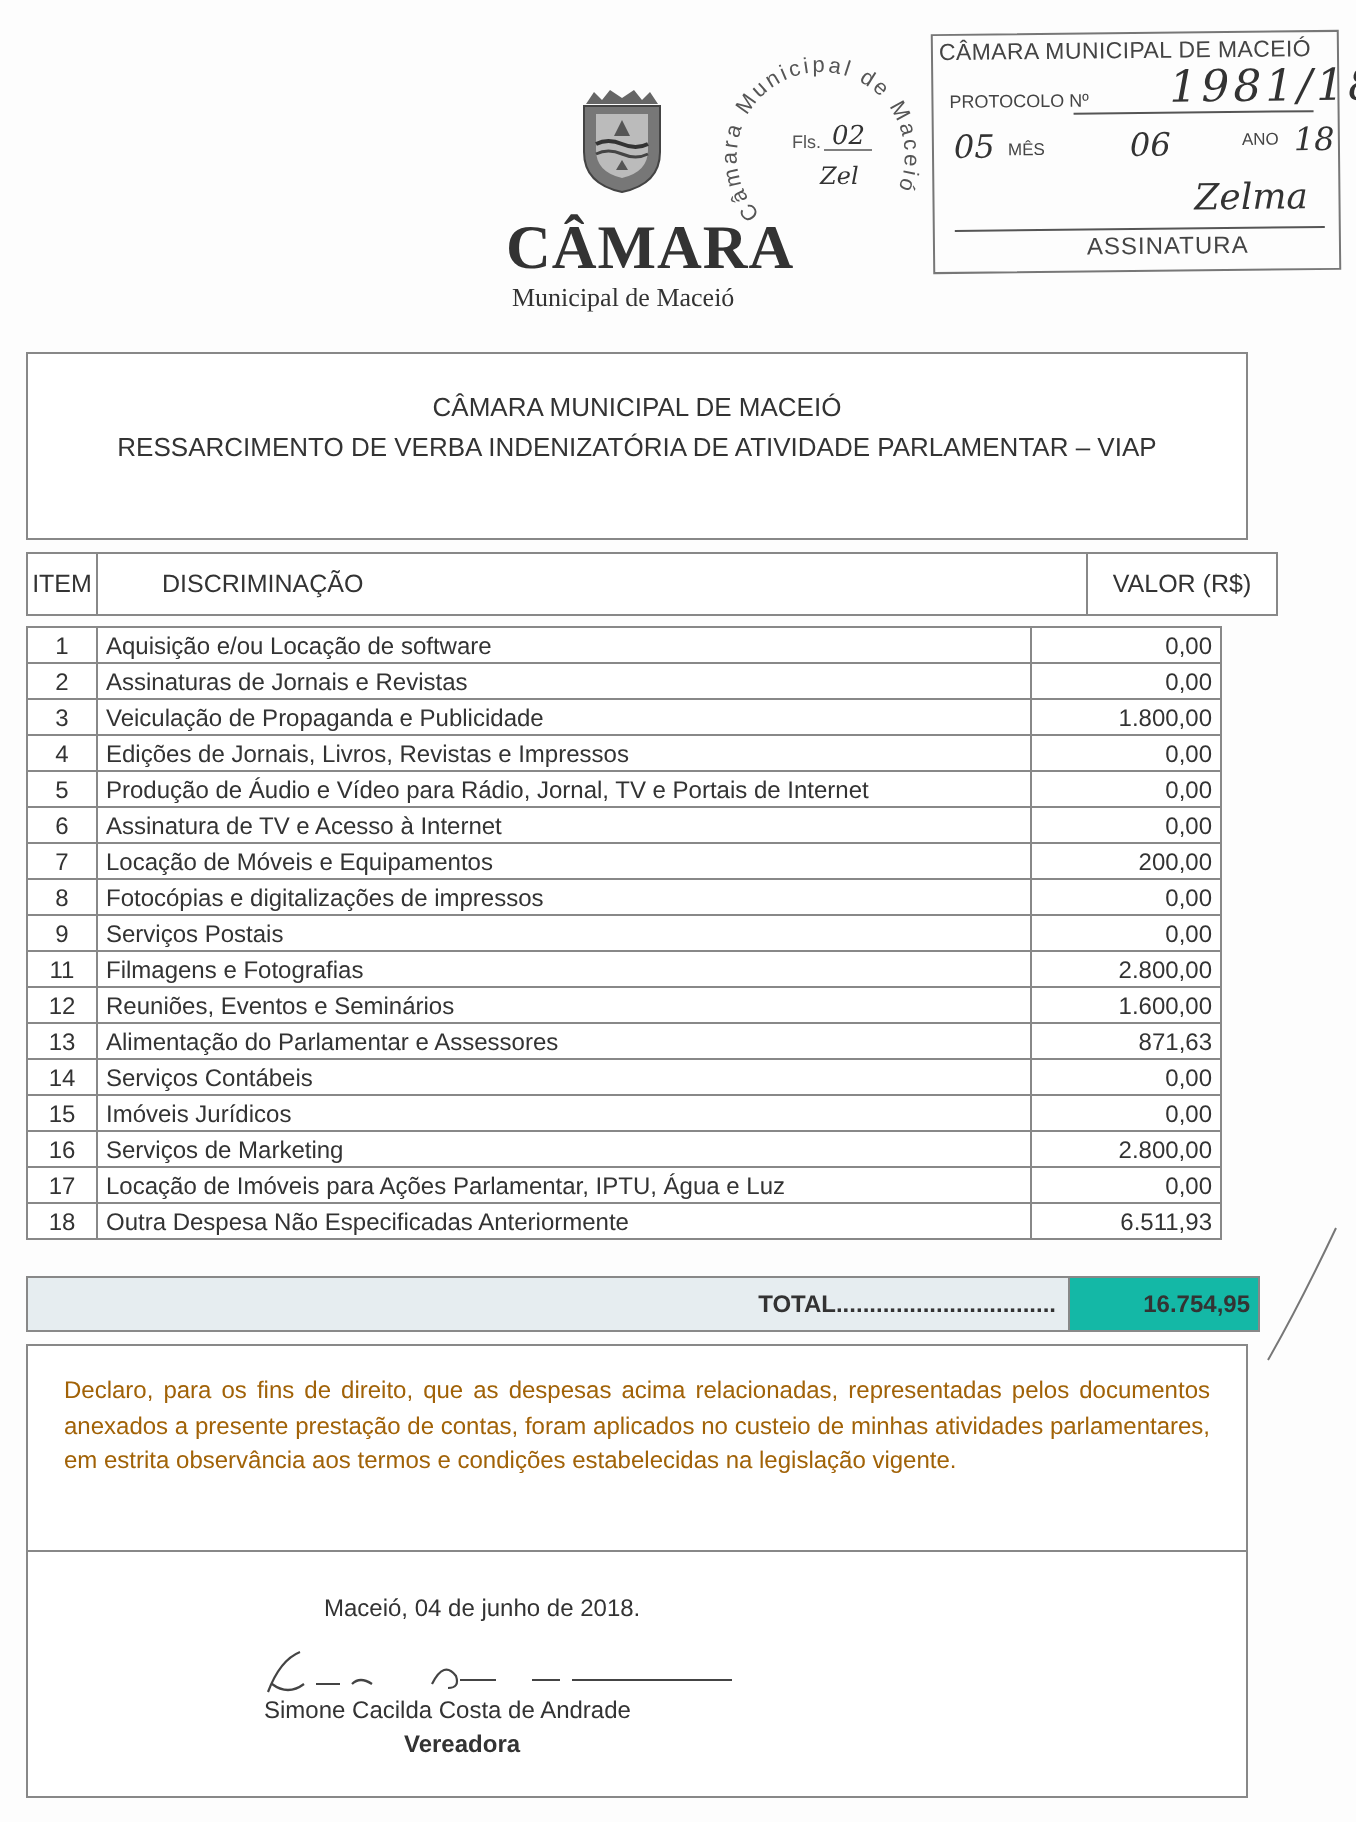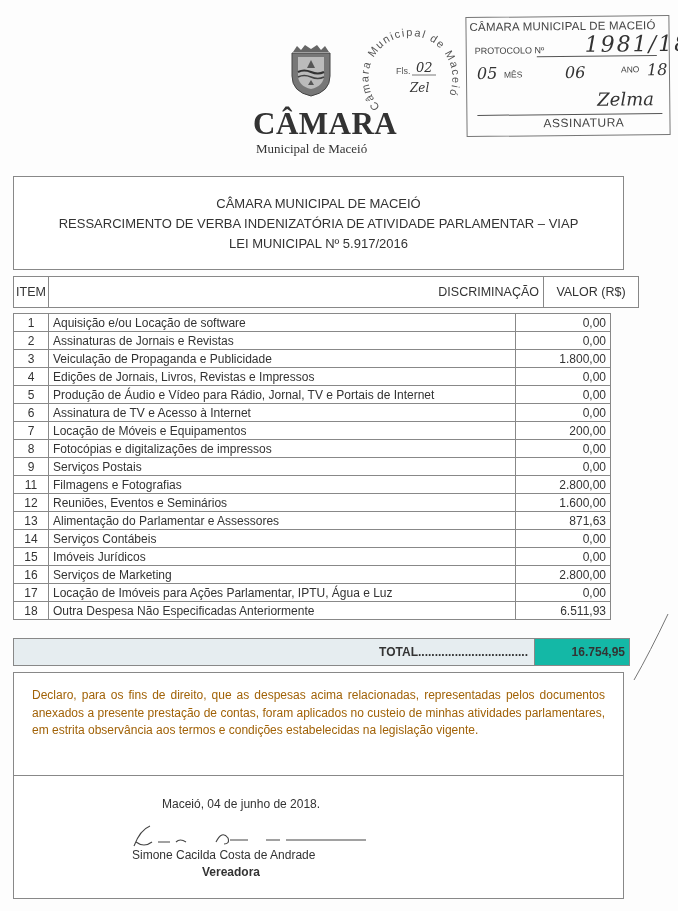--- a/index.html
+++ b/index.html
@@ -35,21 +35,21 @@
   .hdr-box div { text-align:center; font-size:13px; color:#333; line-height:20px; }
   .hdr-box .l1 { margin-top:17px; }
   
   table.main { position:absolute; left:13px; border-collapse:collapse; background:#fff; font-size:12px; color:#333; }
   table.main td { border:1px solid #888; padding:0 4px; height:17px; }
   table.main td.item { width:34px; text-align:center; padding:0; }
   table.main td.desc { width:458px; }
   table.main td.val { width:86px; text-align:right; padding-right:4px; }
   .thead { top:276px; }
   .thead td { height:30px !important; font-size:12.5px; }
-  .thead td.desc { text-align:right;padding-left:32px; }
+  .thead td.desc { text-align:left;padding-left:32px; }
   .thead td.val { text-align:center !important; }
   .tbody { top:313px; }
   .total { top:638px; background:#e6edf0 !important; }
   .total td { height:26px !important; background:#e6edf0; font-weight:bold; }
   .total td.lbl { text-align:right; width:510px; padding-right:6px; font-weight:bold; }
   .total td.val { background:#14b8a6; }
   
   .decl-box { left:13px; top:672px; width:609px; height:102px; }
   .decl-box p { margin:14px 18px 0 18px; font-size:12px; line-height:17.5px; text-align:justify; color:#a16207; }
   .sig-box { left:13px; top:775px; width:609px; height:122px; }
@@ -98,21 +98,20 @@
   <div class="ano">ANO</div>
   <div class="hand anov">18</div>
   <div class="hand sig">Zelma</div>
   <div class="line2"></div>
   <div class="ass">ASSINATURA</div>
 </div>
 
 <div class="abs box hdr-box">
   <div class="l1">CÂMARA MUNICIPAL DE MACEIÓ</div>
   <div>RESSARCIMENTO DE VERBA INDENIZATÓRIA DE ATIVIDADE PARLAMENTAR – VIAP</div>
-  <div>LEI MUNICIPAL Nº 5.917/2016</div>
 </div>
 
 <table class="main thead">
   <tbody>
       <tr>
     <td class="item">ITEM</td>
     <td class="desc">DISCRIMINAÇÃO</td>
     <td class="val">VALOR (R$)</td>
   </tr>
 </tbody>

